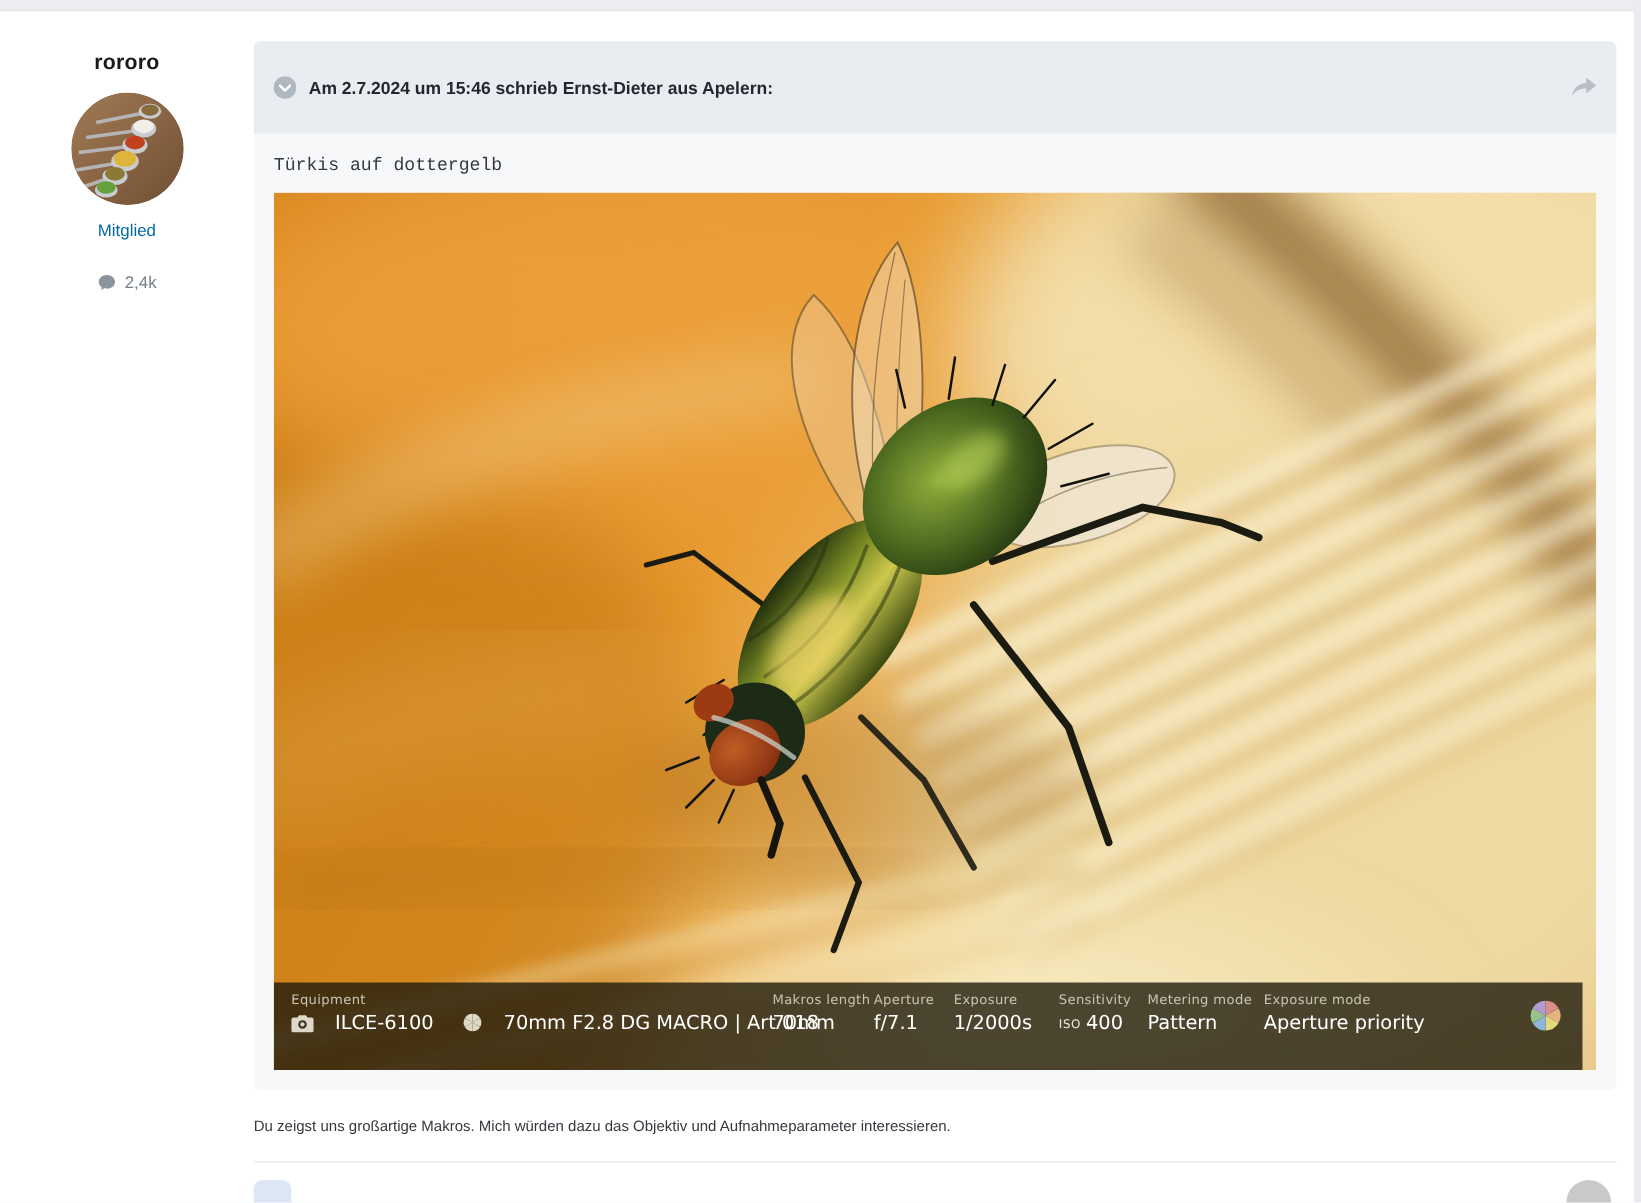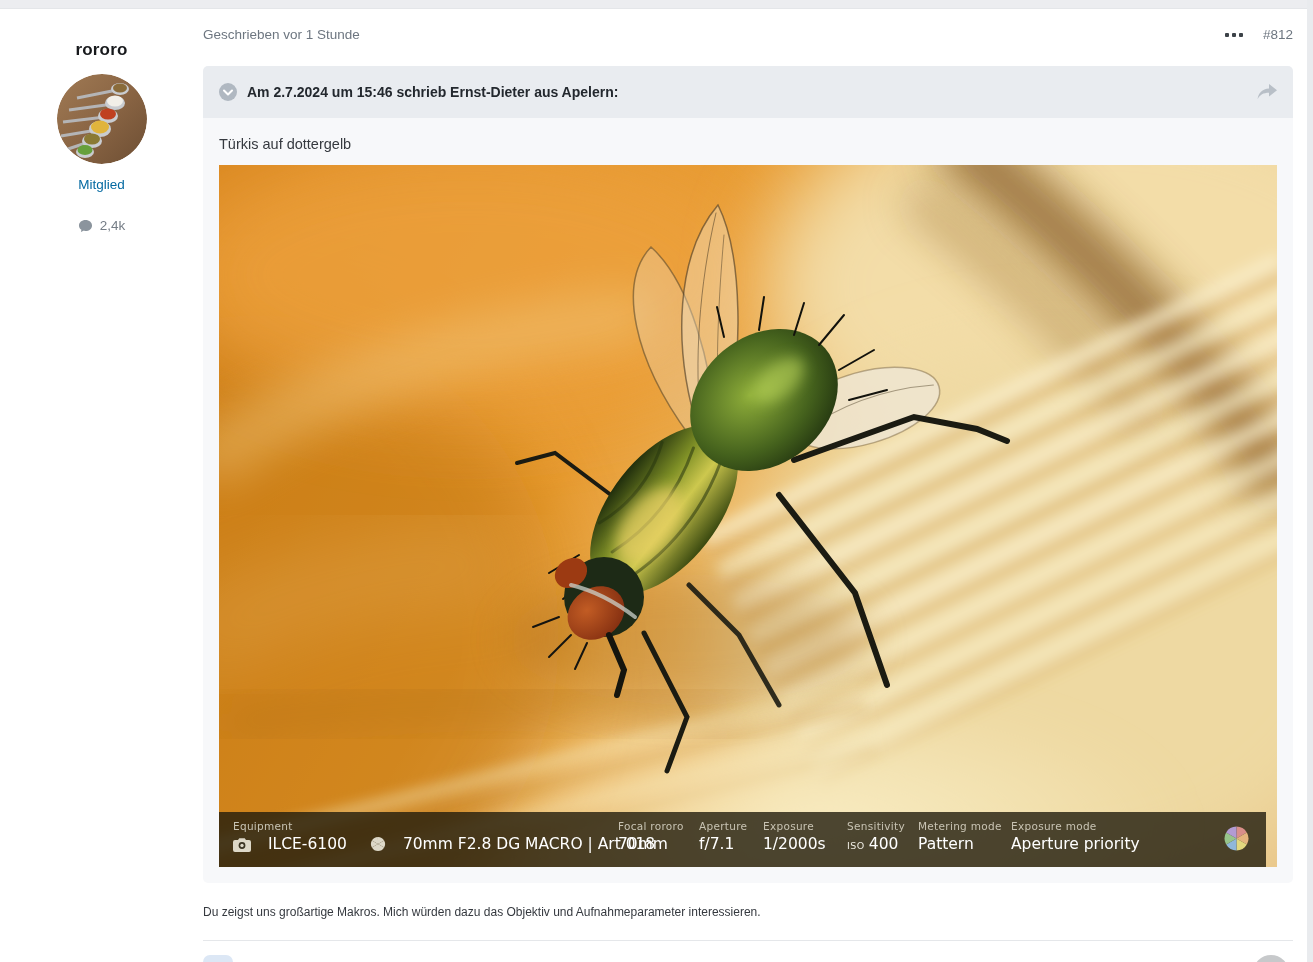--- a/index.html
+++ b/index.html
@@ -20,31 +20,31 @@
   
   .content{position:absolute;left:203px;top:9px;width:1090px;}
   .meta-row{display:flex;align-items:center;margin-top:18px;font-size:13.5px;color:#6d7680;}
   .meta-right{margin-left:auto;display:flex;align-items:center;gap:18px;}
   .ellipsis{display:flex;gap:3px;align-items:center;cursor:pointer;padding:2px;}
   .ellipsis i{width:4px;height:4px;background:#3c4248;border-radius:1px;display:block;}
   .post-number{color:#6d7680;text-decoration:none;}
 
   
   .quote{margin-top:24px;border-radius:5px;}
-  .quote-header{background:#e9ecf0;border-radius:5px 5px 0 0;height:42px;display:flex;align-items:center;padding:5px 16px;}
+  .quote-header{background:#e9ecf0;border-radius:5px 5px 0 0;height:42px;display:flex;align-items:center;padding:16px 16px;}
   .chev{width:18px;height:18px;border-radius:50%;background:#b0b8c1;flex:none;display:flex;align-items:center;justify-content:center;cursor:pointer;}
   .citation{margin-left:10px;font-weight:bold;font-size:14px;color:#23282e;}
   .share-btn{margin-left:auto;cursor:pointer;display:flex;align-items:center;}
   .quote-body{background:#f7f8fa;border-radius:0 0 5px 5px;padding:18px 16px 16px;}
-  .quote-text{font-size:14.5px;color:#35393f;}
+  .quote-text{font-size:14.5px;color:#35393f;font-family:Liberation Mono, monospace;}
 
   
   .photo{margin-top:13px;width:1058px;height:702px;position:relative;overflow:hidden;}
   .photo-svg{display:block;width:1058px;height:702px;}
-  .exif-bar{position:absolute;left:0;right:11px;bottom:0;height:55px;background:rgba(32,27,12,0.80);font-family:"DejaVu Sans",sans-serif;}
+  .exif-bar{position:absolute;left:0;right:11px;bottom:0;height:70px;background:rgba(32,27,12,0.80);font-family:"DejaVu Sans",sans-serif;}
   .exif-col{position:absolute;top:8px;}
   .exif-label{font-size:10.5px;color:#c8c3b3;letter-spacing:.3px;}
   .exif-value{margin-top:3px;font-size:15.5px;color:#ffffff;display:flex;align-items:center;gap:17px;white-space:nowrap;}
   .iso-prefix{font-size:9.5px;color:#efece2;letter-spacing:.5px;align-self:center;margin-top:3px;}
   .exif-logo{position:absolute;right:16px;top:13px;}
 
   
   .post-text{margin-top:22px;font-size:12px;color:#35393f;}
   .divider{margin-top:21px;border-top:1px solid #e5e7ea;height:0;}
   .bottom-row{margin-top:14px;position:relative;height:40px;}
@@ -97,31 +97,20 @@
   <div class="comments">
     <svg width="15" height="14" viewBox="0 0 16 15">
       <path fill="#8b949d" d="M8,1 C4.1,1 1,3.6 1,6.9 c0,1.9 1,3.6 2.6,4.7 L3.1,14 l3.3,-1.7 C7,12.8 7.5,12.9 8,12.9 c3.9,0 7,-2.7 7,-6 S11.9,1 8,1 z"></path>
     </svg>
     <span>2,4k</span>
   </div>
 </div>
 
 <div class="content">
 
-  <div class="meta-row">
-    <span>Geschrieben vor 1 Stunde</span>
-    <span class="meta-right">
-      <span class="ellipsis">
-          <i></i>
-          <i></i>
-          <i></i>
-        </span>
-      <a class="post-number" href="#">#812</a>
-    </span>
-  </div>
 
   <div class="quote">
     <div class="quote-header">
       <span class="chev">
         <svg width="10" height="7" viewBox="0 0 10 7">
           <polyline points="1,1.5 5,5.5 9,1.5" fill="none" stroke="#ffffff" stroke-width="2" stroke-linecap="round" stroke-linejoin="round"></polyline>
         </svg>
       </span>
       <span class="citation">Am 2.7.2024 um 15:46 schrieb Ernst-Dieter aus Apelern:</span>
       <span class="share-btn">
@@ -278,21 +267,21 @@
                   <path transform="rotate(180 13 13)" d="M13,13 L13,1.5 A11.5,11.5 0 0 1 22.9,7.2 Z"></path>
                   <path transform="rotate(240 13 13)" d="M13,13 L13,1.5 A11.5,11.5 0 0 1 22.9,7.2 Z"></path>
                   <path transform="rotate(300 13 13)" d="M13,13 L13,1.5 A11.5,11.5 0 0 1 22.9,7.2 Z"></path>
                 </g>
               </svg>
               <span>70mm F2.8 DG MACRO | Art 018</span>
             </div>
           </div>
 
           <div class="exif-col" style="left:399px;">
-            <div class="exif-label">Focal rororo</div>
+            <div class="exif-label">Makros length</div>
             <div class="exif-value">
                 <span>70mm</span>
               </div>
           </div>
           <div class="exif-col" style="left:480px;">
             <div class="exif-label">Aperture</div>
             <div class="exif-value">
                 <span>f/7.1</span>
               </div>
           </div>

